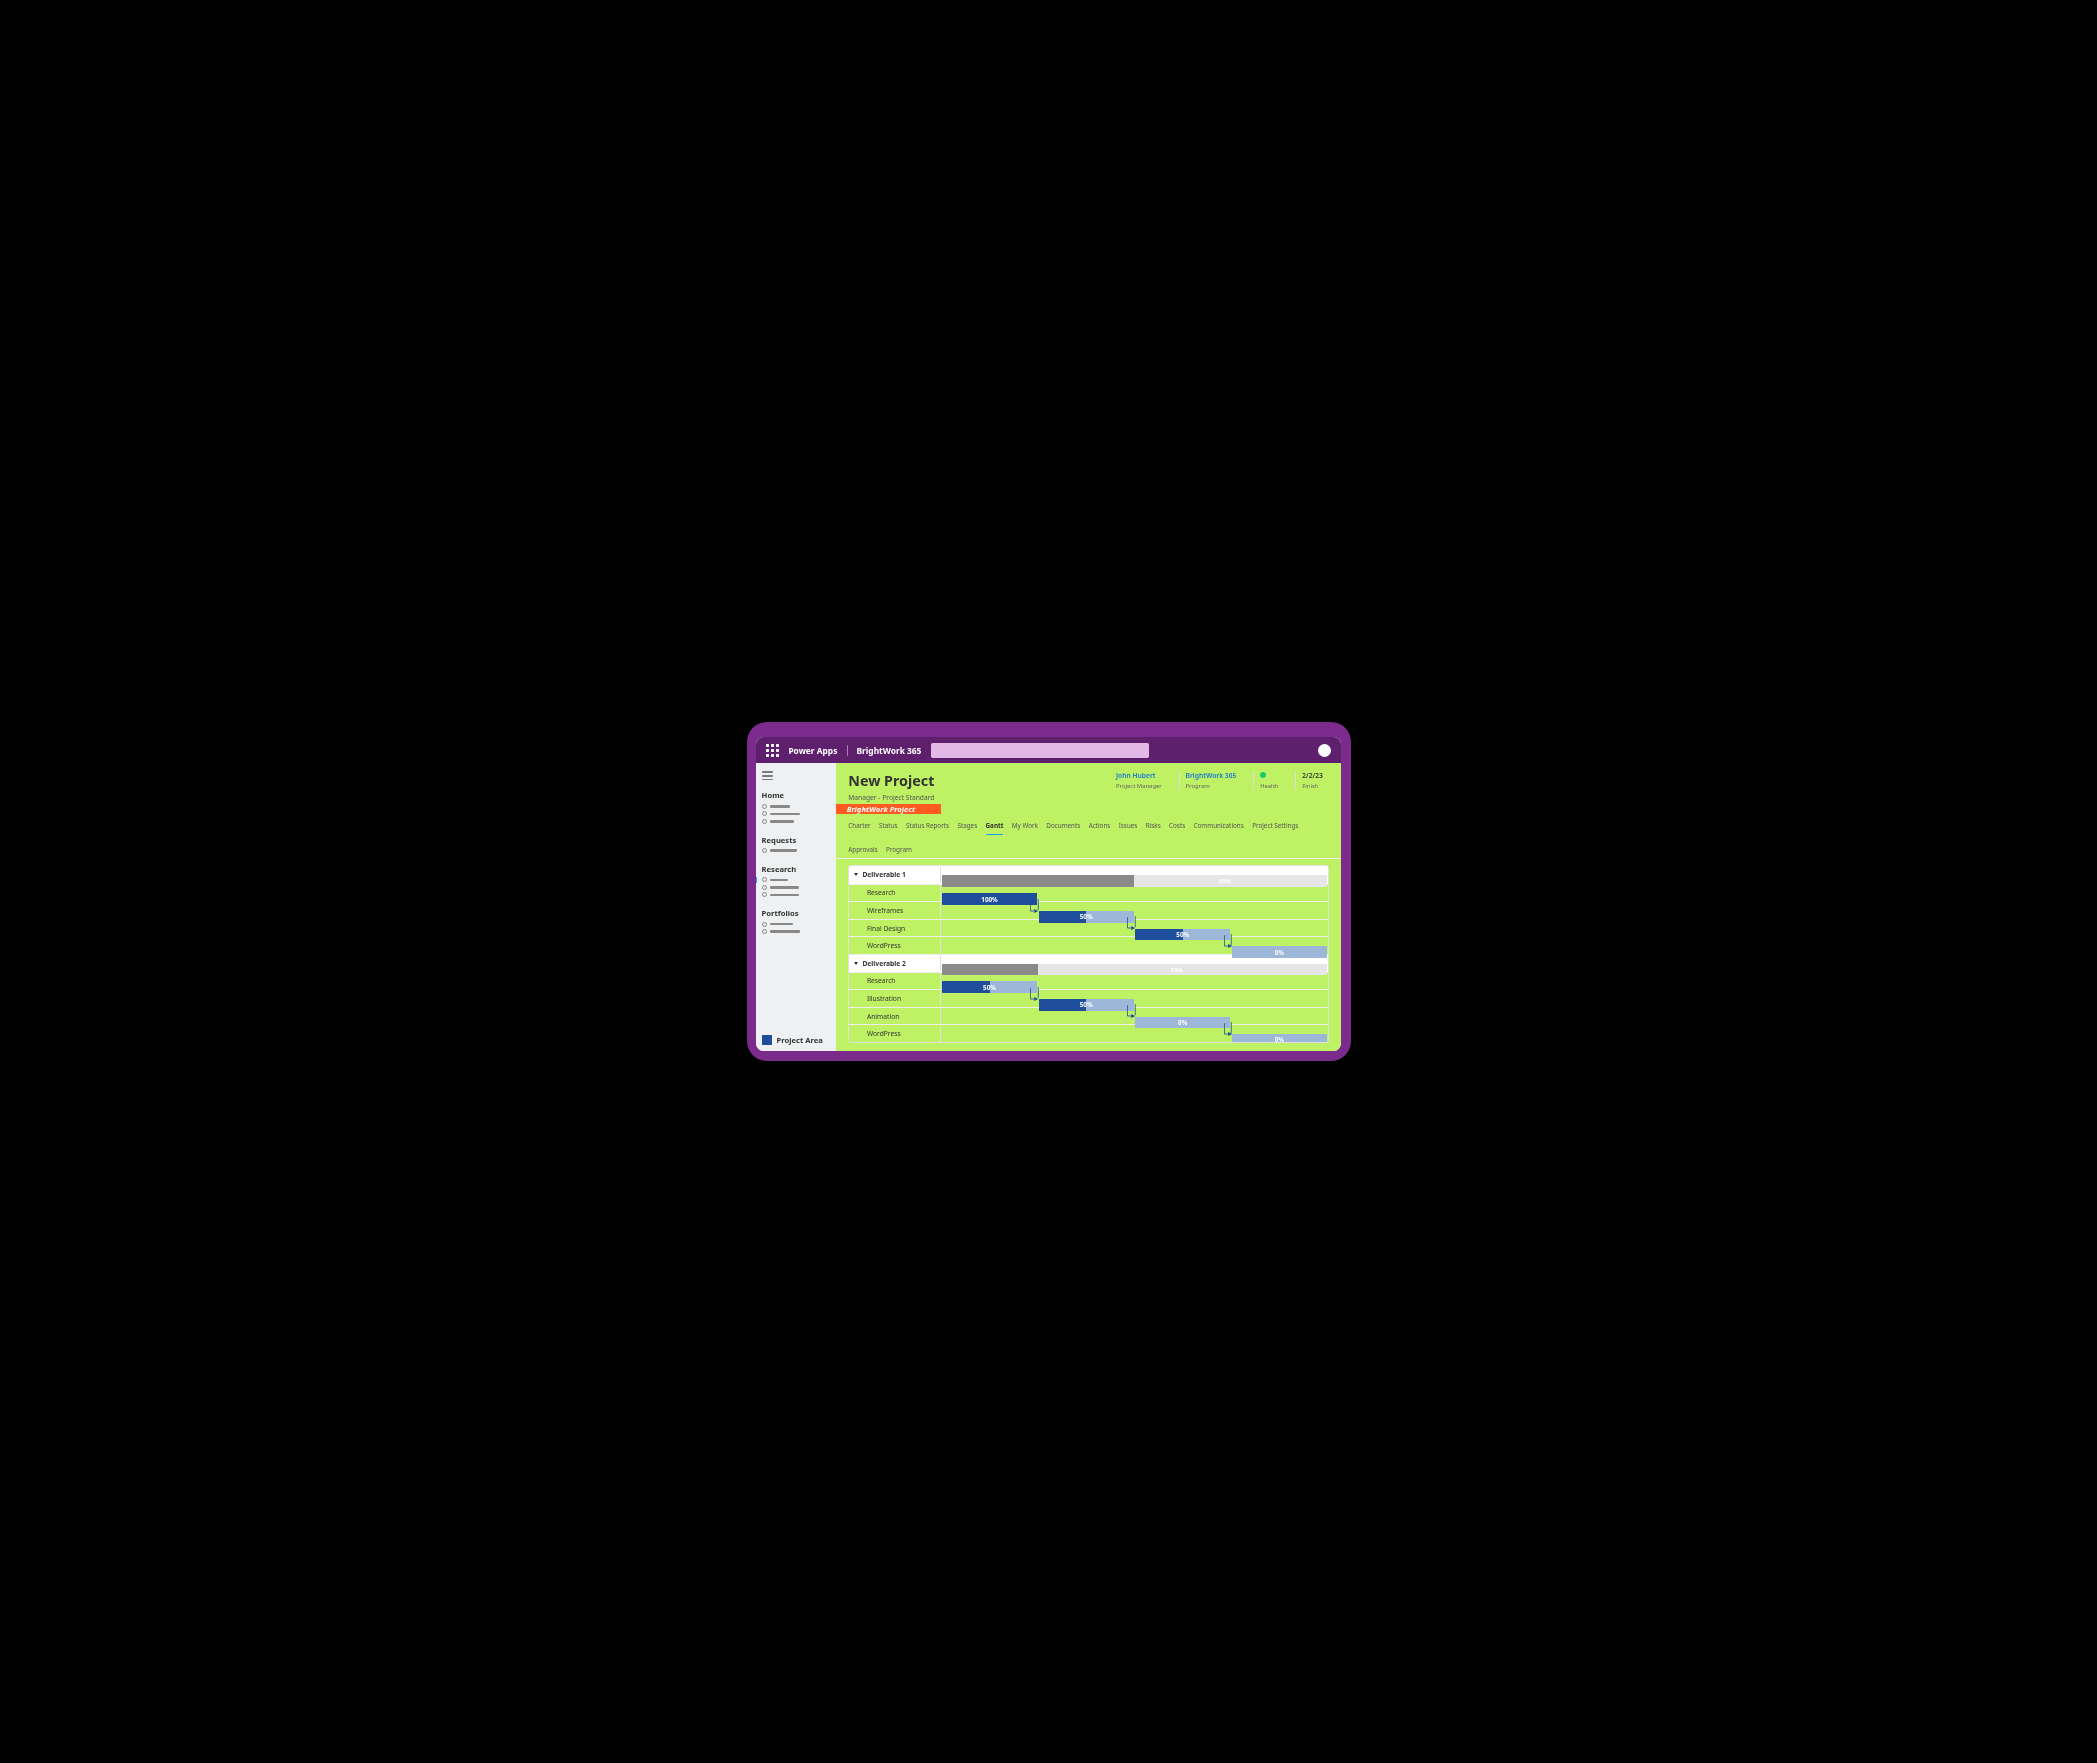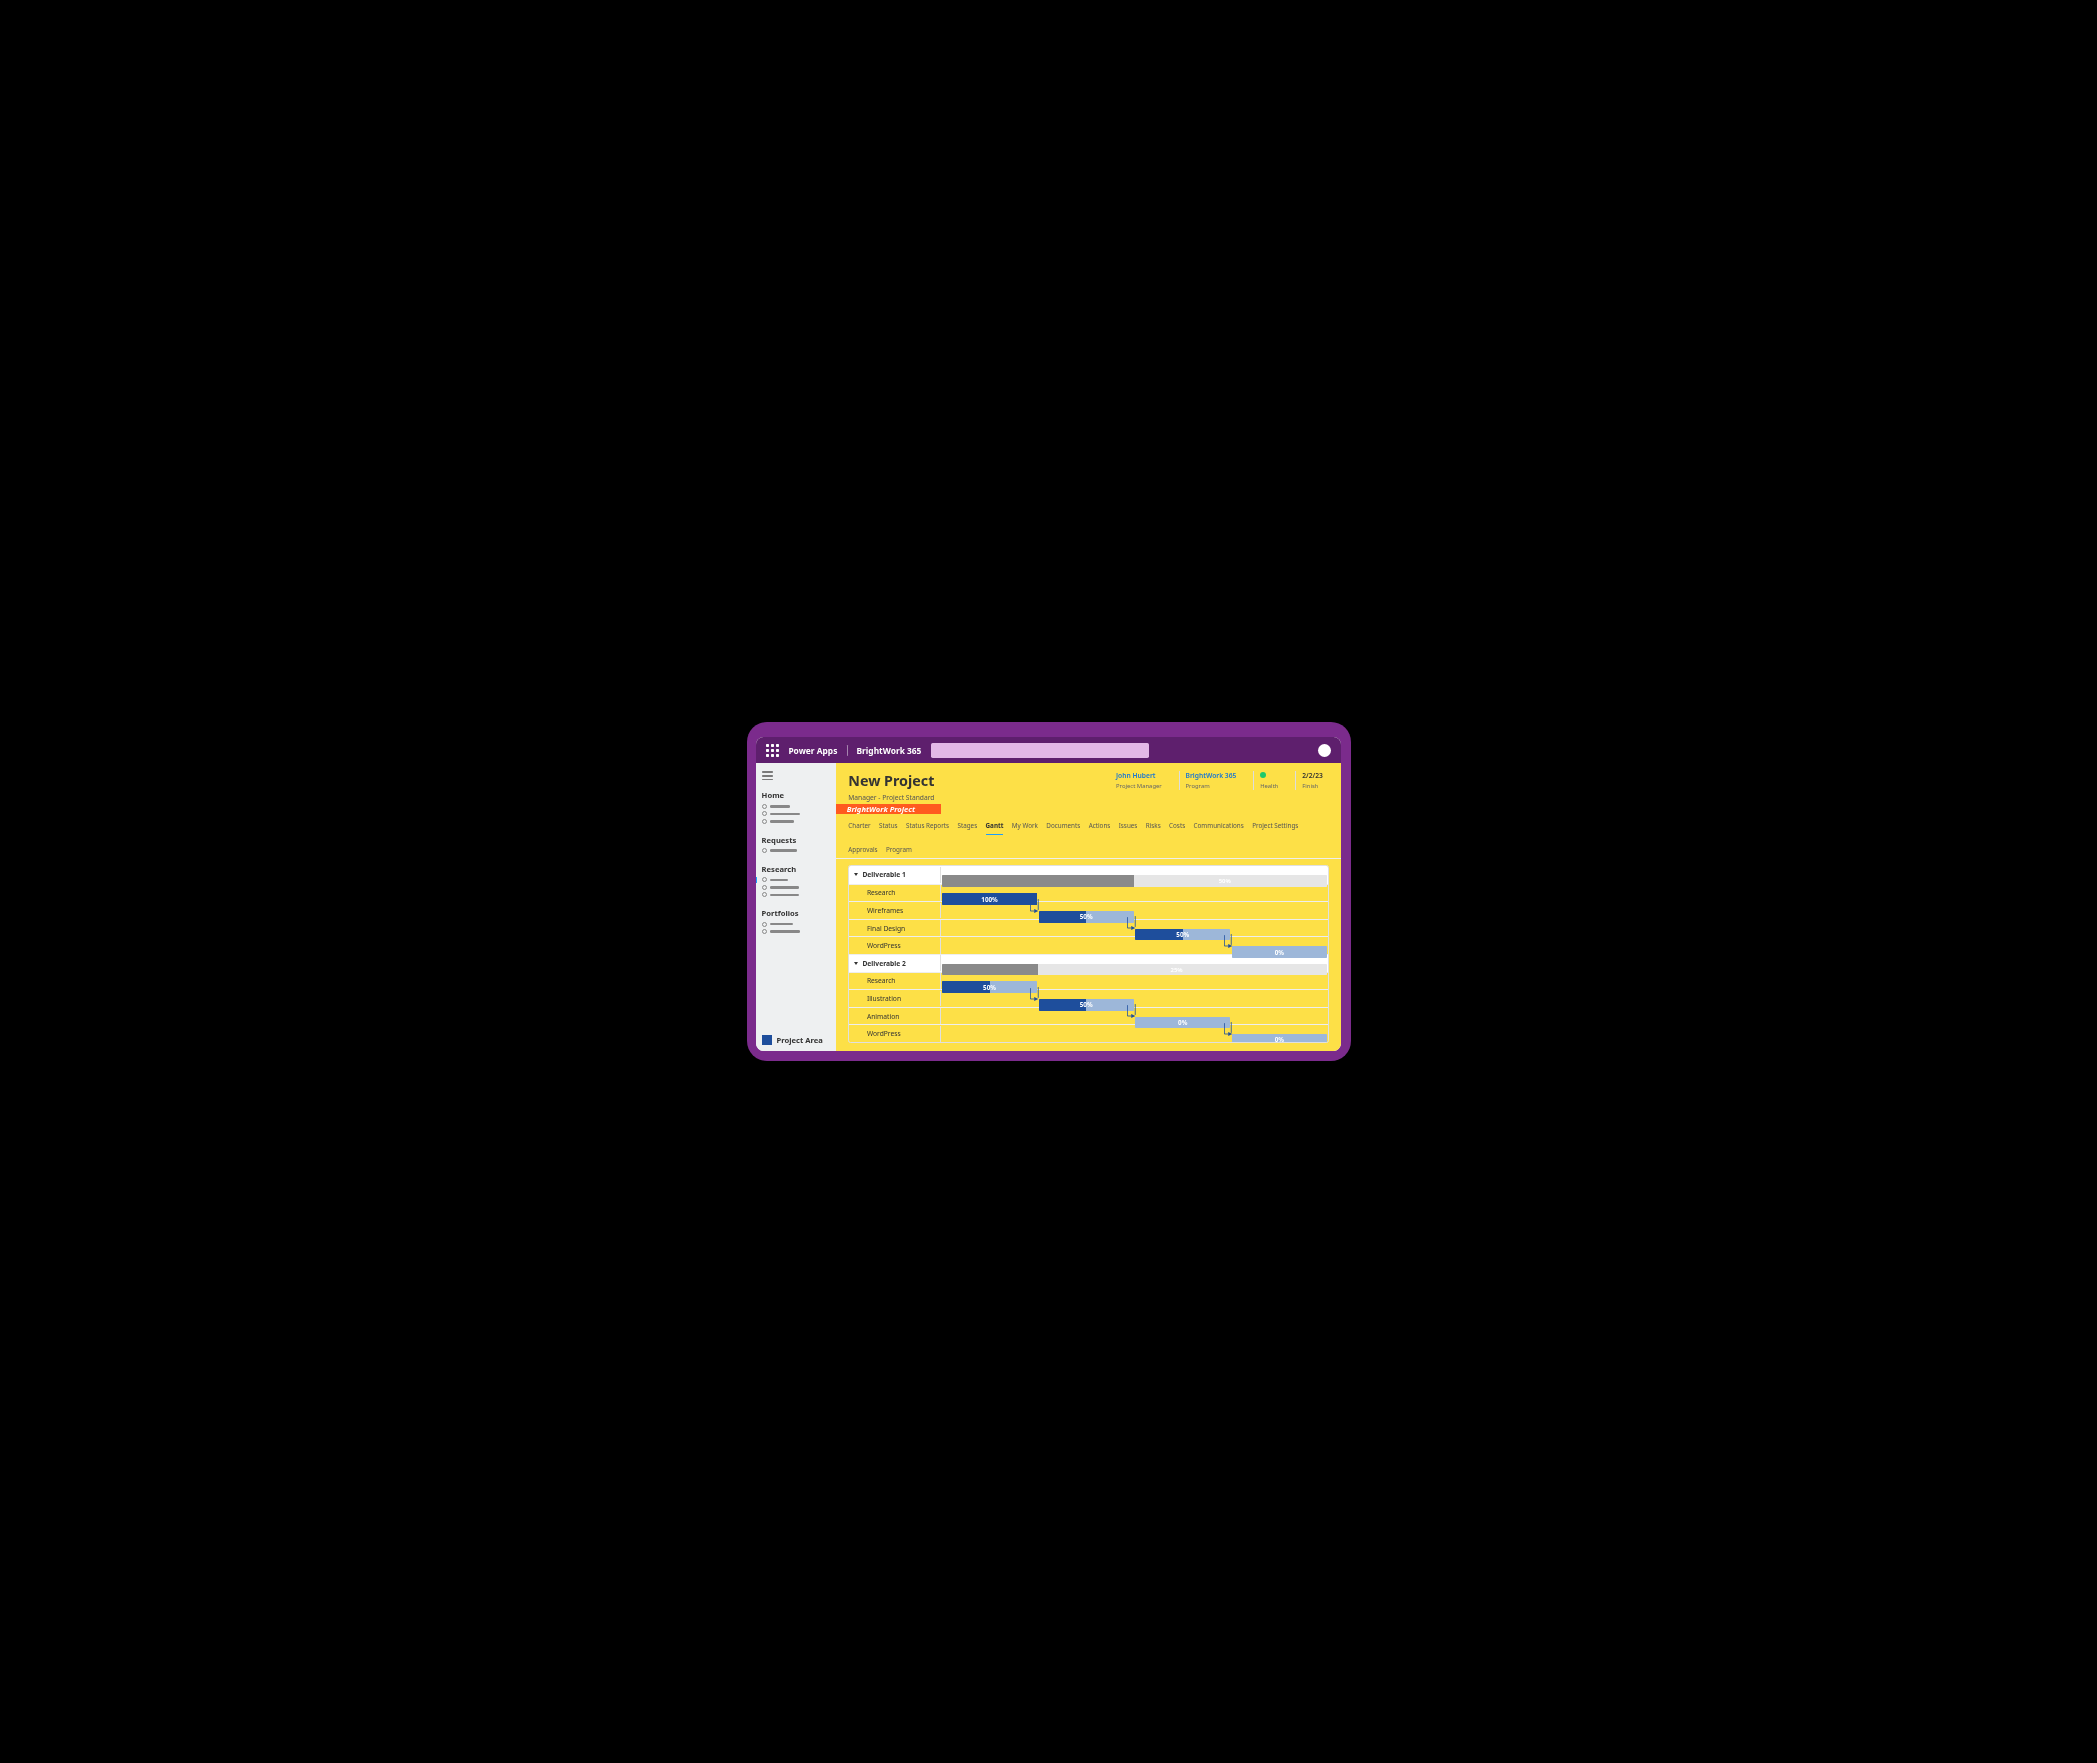--- a/index.html
+++ b/index.html
@@ -39,21 +39,21 @@
   .nav-item{display:flex;align-items:center;gap:3.4px;margin:2.5px 0;}
   .nav-item .dot{width:5px;height:5px;border:0.8px solid #888;border-radius:50%;}
   .nav-item .bar{height:2.5px;background:#888;border-radius:1.3px;flex:0 0 auto;}
   .nav-item.active{position:relative;}
   .nav-item.active::before{content:"";position:absolute;left:-5.9px;top:-0.8px;bottom:-0.8px;width:1.7px;background:#1a9eff;}
   .legend{margin-top:auto;display:flex;align-items:center;gap:5px;}
   .legend .sq{width:10px;height:10px;background:var(--blue);}
   .legend .lbl{font-weight:700;color:#333;font-size:7.6px;}
 
   
-  .main{flex:1;display:flex;flex-direction:column;background:#fde047;}
+  .main{flex:1;display:flex;flex-direction:column;background:#bef264;}
   .hdr{display:flex;align-items:flex-start;gap:10px;padding:7.6px 12.6px 2.5px 12.6px;}
   .hdr-left h1{margin:0 0 2.5px 0;font-size:14.3px;font-weight:700;color:#333;}
   .hdr-left .sub{color:#555;font-size:6.7px;}
   .hdr-right{margin-left:auto;display:flex;gap:11px;align-items:flex-start;}
   .meta{padding:0 5.9px;border-left:0.4px solid #ddd;}
   .meta:first-child{border-left:none;}
   .meta .v{font-weight:600;color:var(--text);font-size:6.7px;margin:0;}
   .meta .v.link{color:var(--link);}
   .meta .k{color:#666;font-size:5.9px;margin:1.7px 0 0 0;}
   .health-dot{width:5.9px;height:5.9px;border-radius:50%;background:#1fc96b;display:inline-block;}

